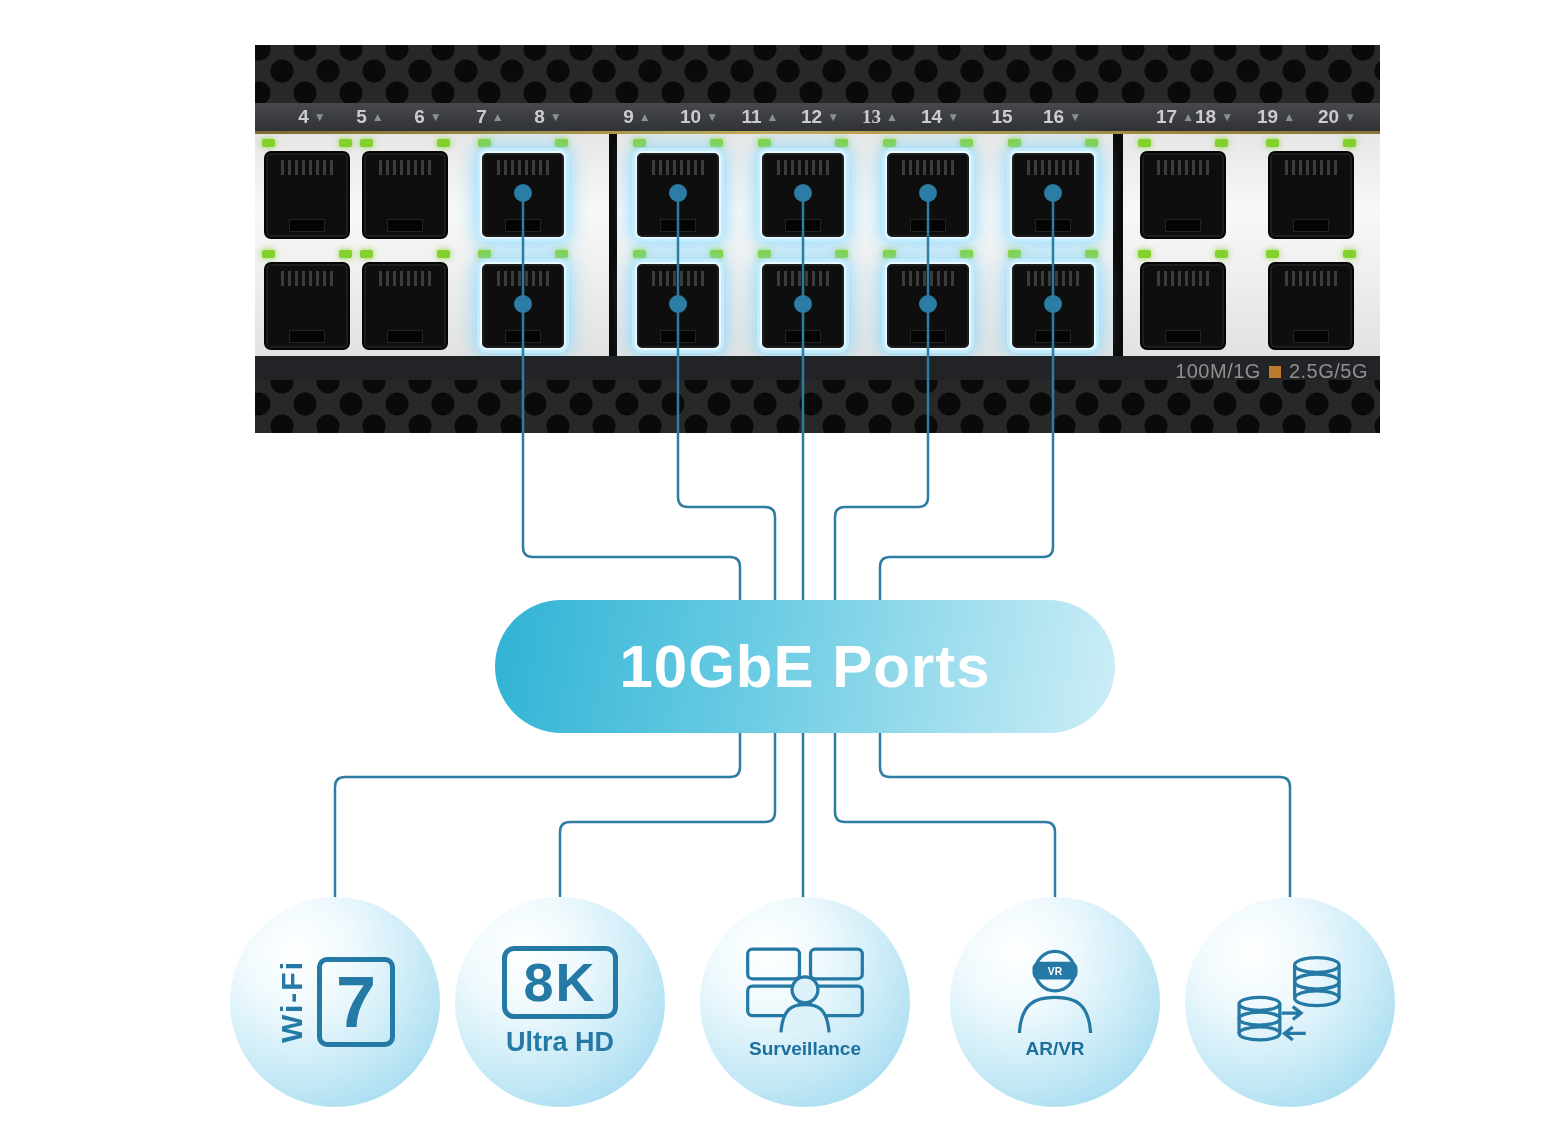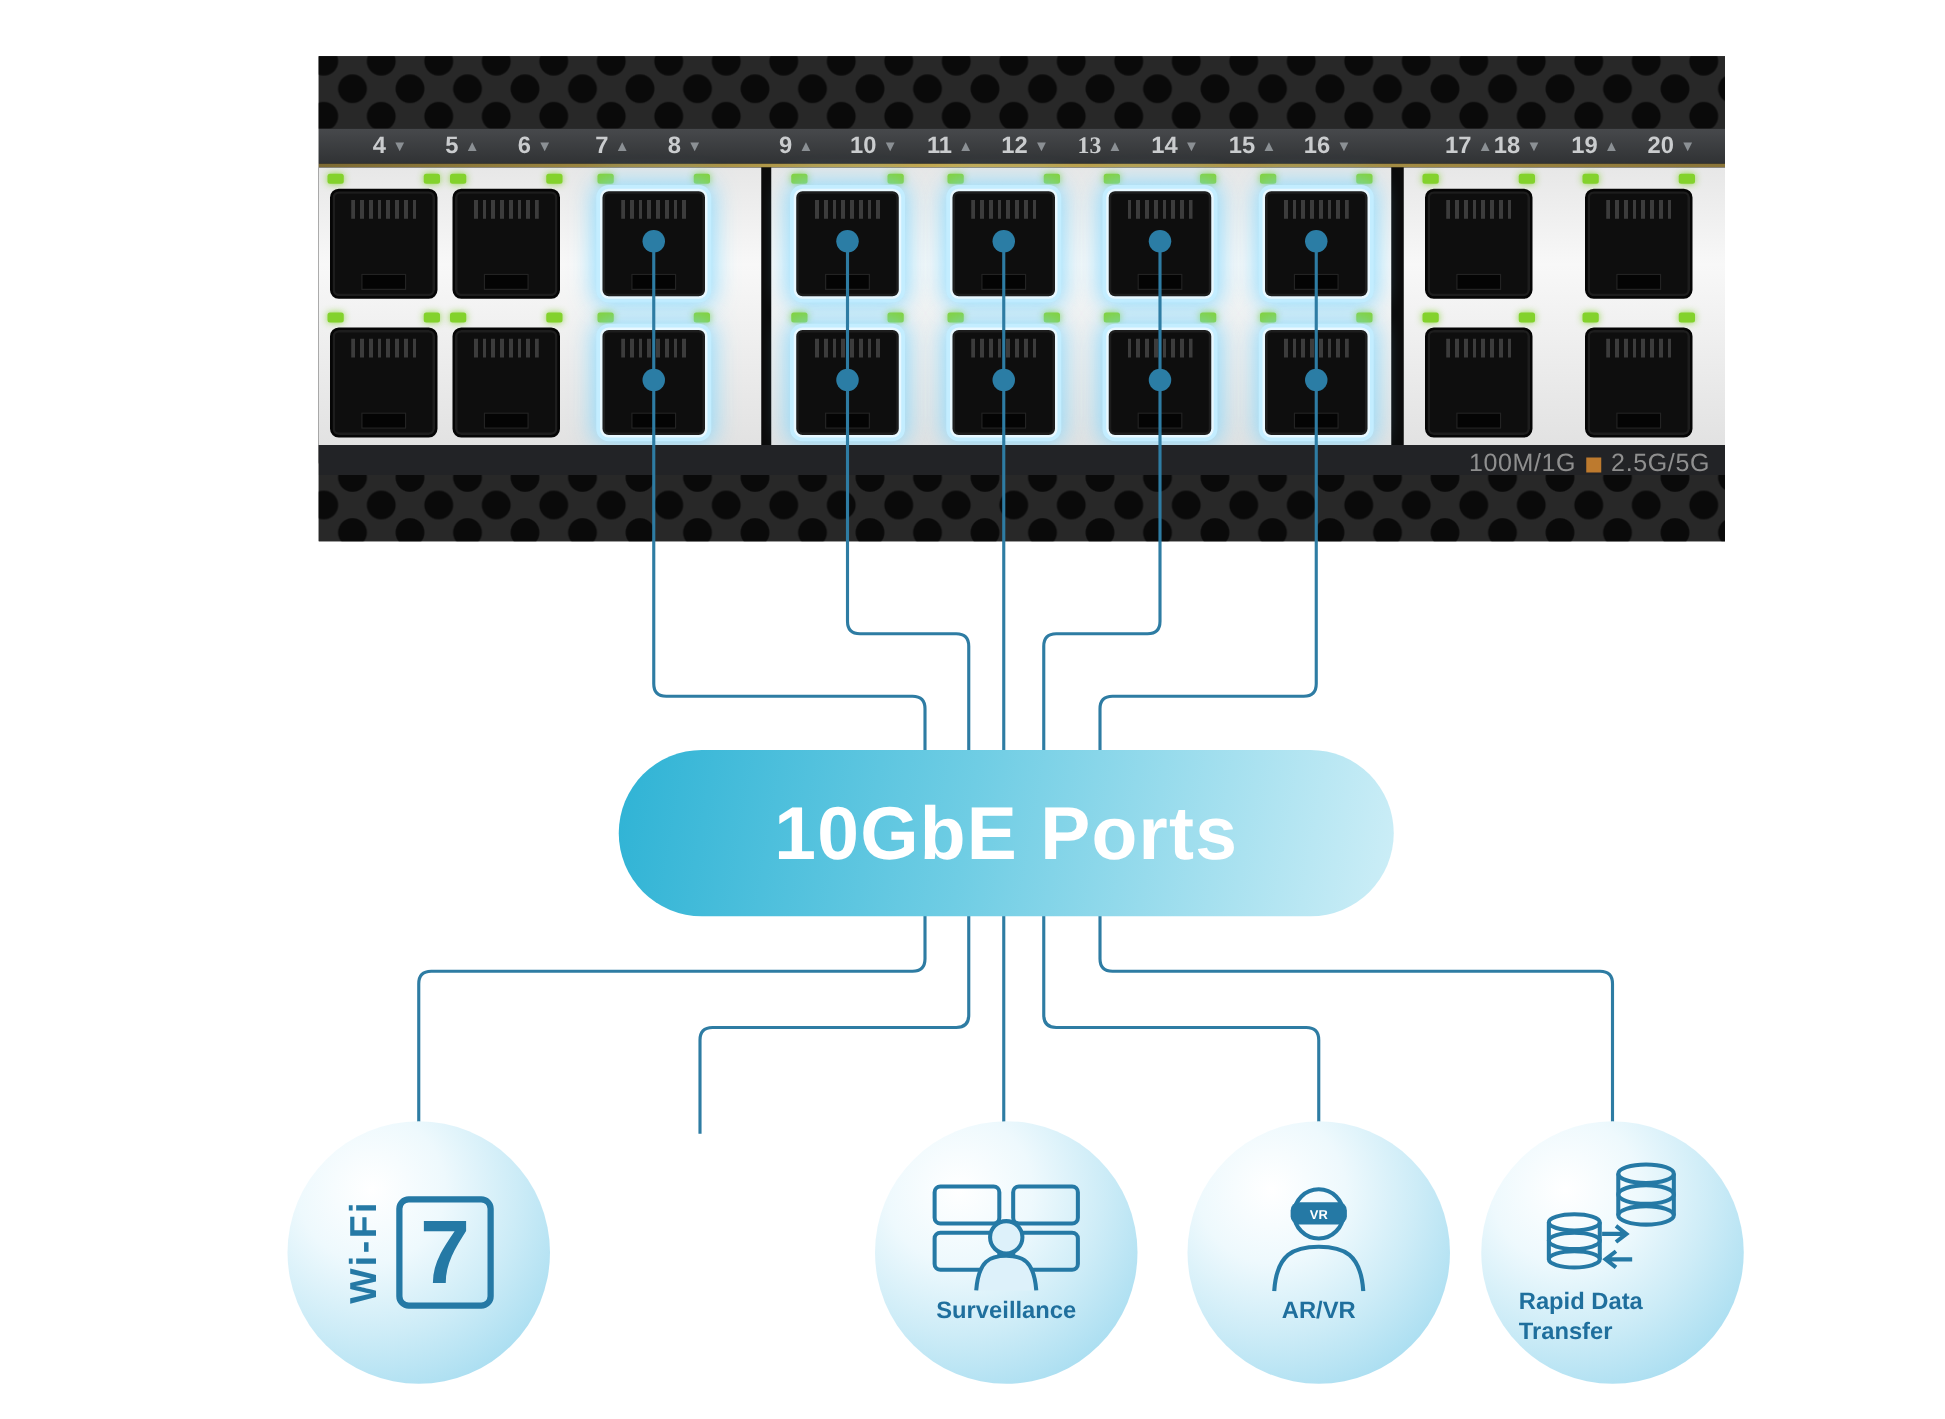--- a/index.html
+++ b/index.html
@@ -119,21 +119,21 @@
           <i>▼</i>
         </span>
         <span class="pn" style="left: 625px; font-family: Liberation Serif, serif;">
           <b>13</b>
           <i>▲</i>
         </span>
         <span class="pn" style="left: 685px;">
           <b>14</b>
           <i>▼</i>
         </span>
-        <span class="pn" style="left: 747px;">
+        <span class="pn" style="left: 747px; flex-direction: column;">
           <b>15</b>
           <i>▲</i>
         </span>
         <span class="pn" style="left: 807px;">
           <b>16</b>
           <i>▼</i>
         </span>
         <span class="pn" style="left: 920px;">
           <b>17</b>
           <i>▲</i>
@@ -359,20 +359,24 @@
     <span>10GbE Ports</span>
   </div>
 
   <div class="feature" style="left:230px">
     <div class="wifi7">
       <span class="wifi-vert">Wi-Fi</span>
       <span class="wifi-seven">7</span>
     </div>
   </div>
 
+  <div class="feature" style="left:455px">
+    <div class="k8-badge">8K</div>
+    <div class="k8-sub">Ultra HD</div>
+  </div>
 
   <div class="feature" style="left:700px">
     <svg width="122" height="90" viewBox="0 0 132 96">
       <g stroke="#2579a5" stroke-width="3.5" fill="none">
         <rect x="4" y="6" width="56" height="32" rx="5"></rect>
         <rect x="72" y="6" width="56" height="32" rx="5"></rect>
         <rect x="4" y="46" width="56" height="32" rx="5"></rect>
         <rect x="72" y="46" width="56" height="32" rx="5"></rect>
         <path d="M40,96 C42,70 52,66 66,66 C80,66 90,70 92,96" fill="#ddf1fa"></path>
         <circle cx="66" cy="50" r="14" fill="#ddf1fa"></circle>
@@ -401,16 +405,15 @@
         <ellipse cx="92" cy="50" rx="24" ry="8"></ellipse>
         <path d="M68,14 V50 M116,14 V50"></path>
         <ellipse cx="30" cy="56" rx="22" ry="7"></ellipse>
         <ellipse cx="30" cy="72" rx="22" ry="7"></ellipse>
         <ellipse cx="30" cy="88" rx="22" ry="7"></ellipse>
         <path d="M8,56 V88 M52,56 V88"></path>
         <path d="M54,66 H72 M66,59 L75,66 L66,73"></path>
         <path d="M80,88 H60 M66,81 L57,88 L66,95"></path>
       </g>
     </svg>
-    <div class="feat-label">Rapid Data Transfer</div>
   </div>
 
 </div>
 
 </body></html>

